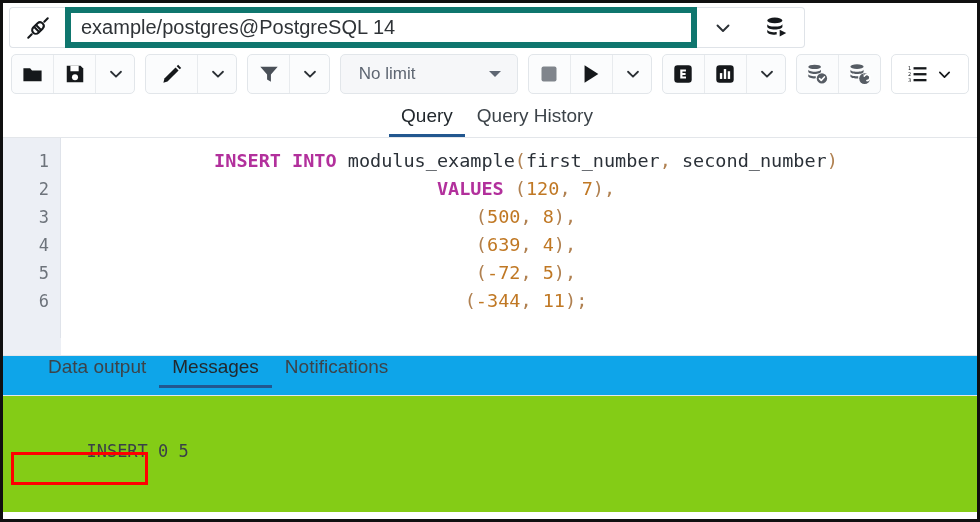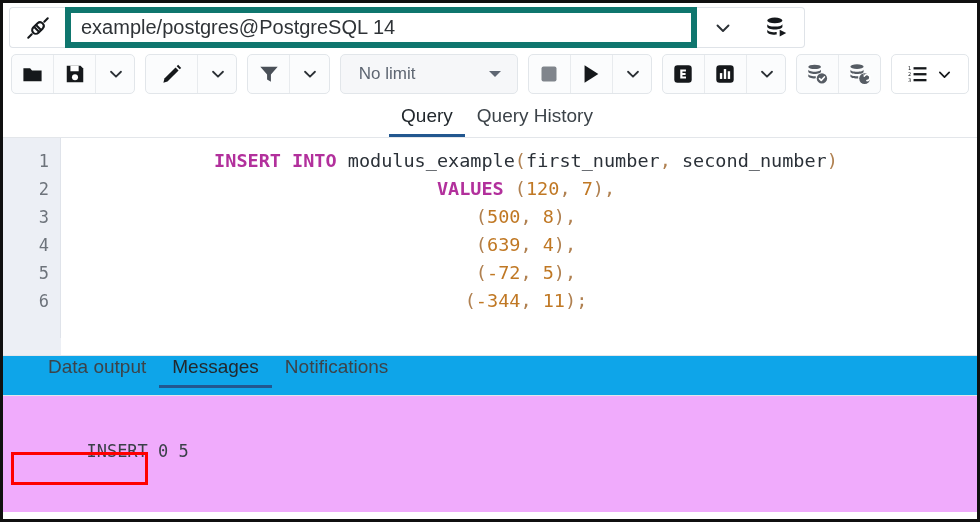--- a/index.html
+++ b/index.html
@@ -235,21 +235,21 @@
     white-space: nowrap;
   }
   .otab.active {
     border-bottom-color: #22578f;
     color: #22282d;
   }
 
   .msg-area {
     position: relative;
     padding: 14px 0 0 18px;
-    background: #f0abfc;
+    background: #84cc16;
     height: 116px;
   }
   .msg-line {
     font-family: "DejaVu Sans Mono", monospace;
     font-size: 17px;
     color: #3a4048;
     line-height: 26px;
     white-space: pre;
   }
   .msg-first {

